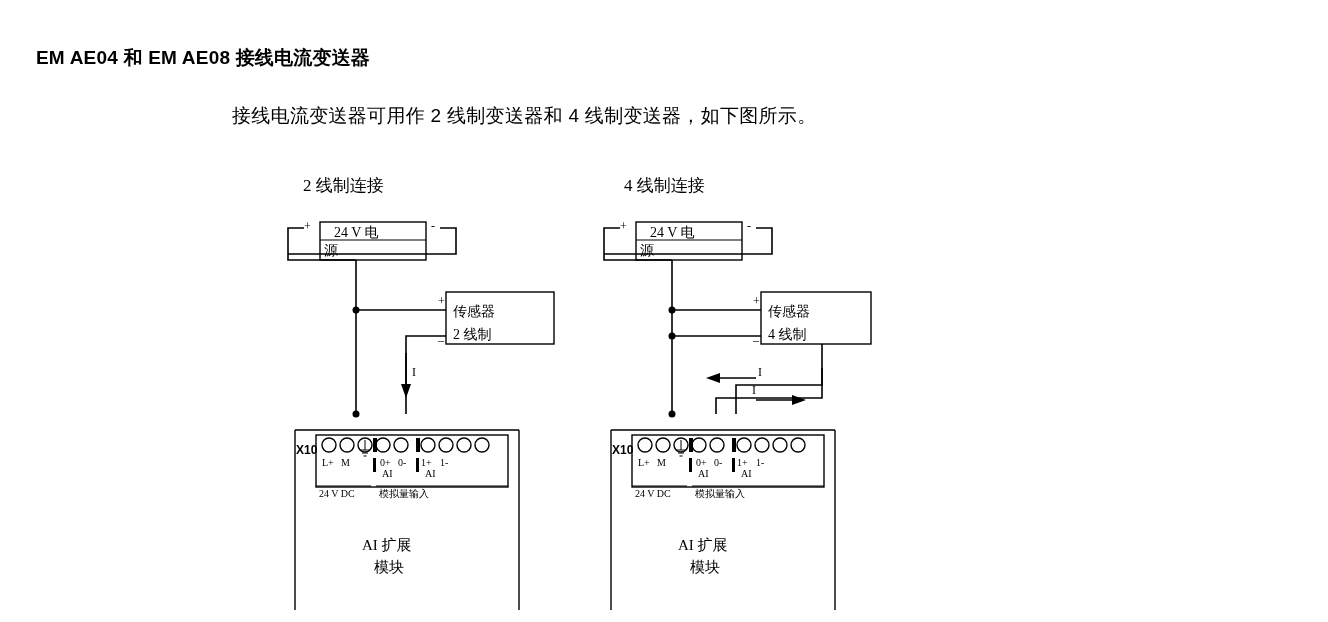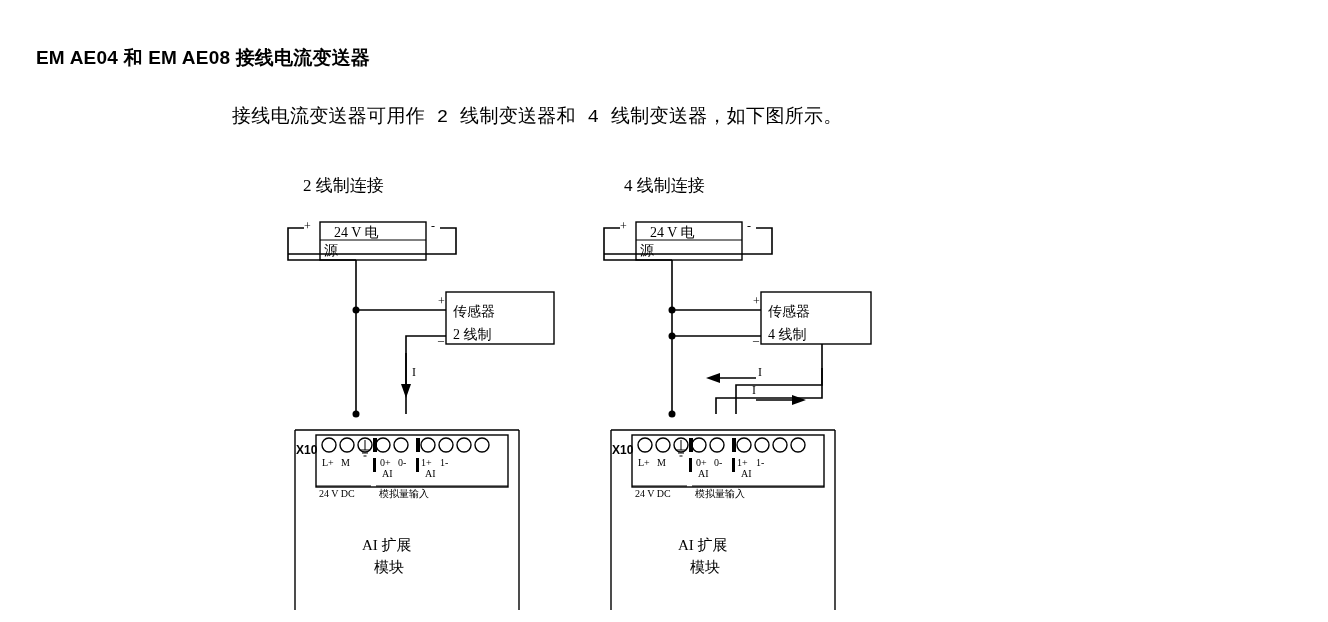--- a/index.html
+++ b/index.html
@@ -26,21 +26,21 @@
     top: 45px;
     font-size: 19px;
     font-weight: bold;
     letter-spacing: 0.2px;
   }
   .intro {
     position: absolute;
     left: 232px;
     top: 103px;
     font-size: 19px;
-    font-family: Liberation Mono, monospace;
+    font-family: Liberation Sans, sans-serif;
     letter-spacing: 0.3px;
   }
   .diagram-area {
     position: absolute;
     left: 16px;
     top: 150px;
     width: 1328px;
     height: 470px;
   }
   .diagram-svg {

